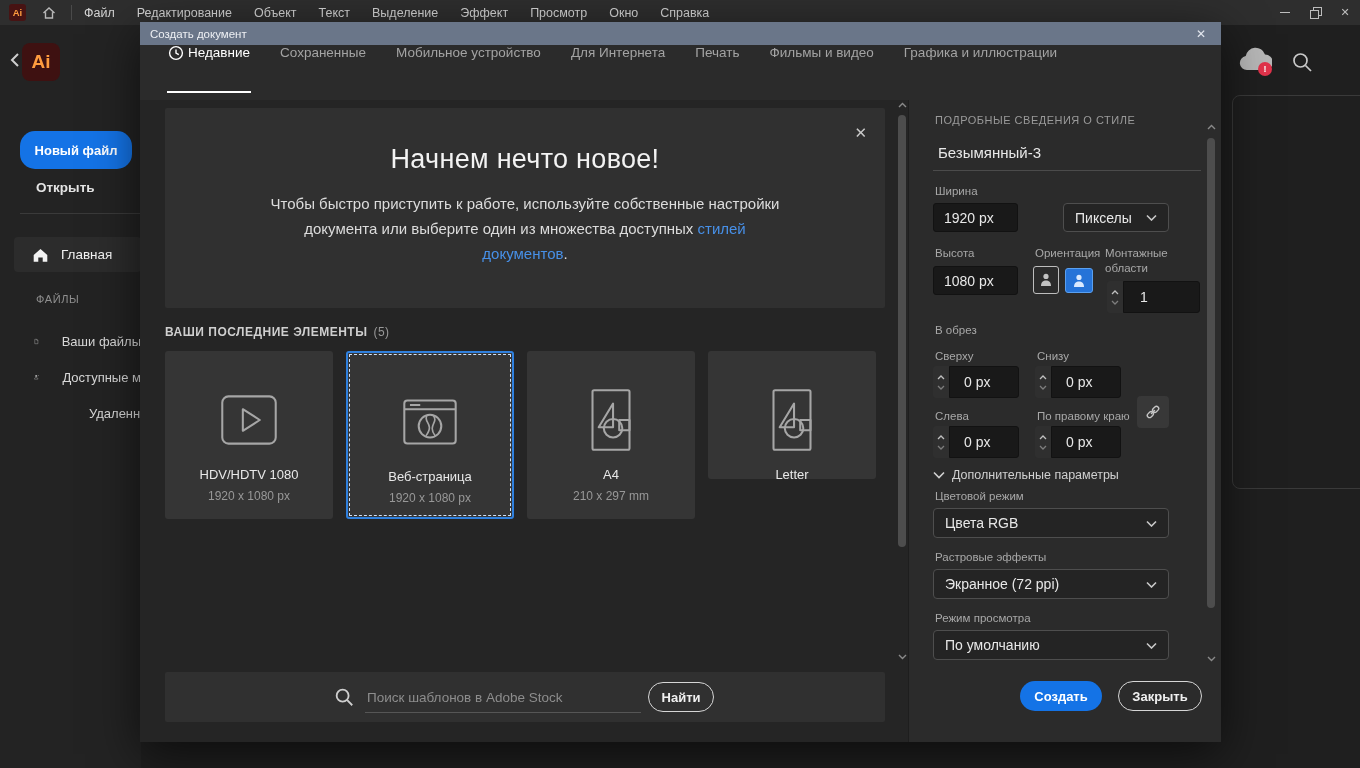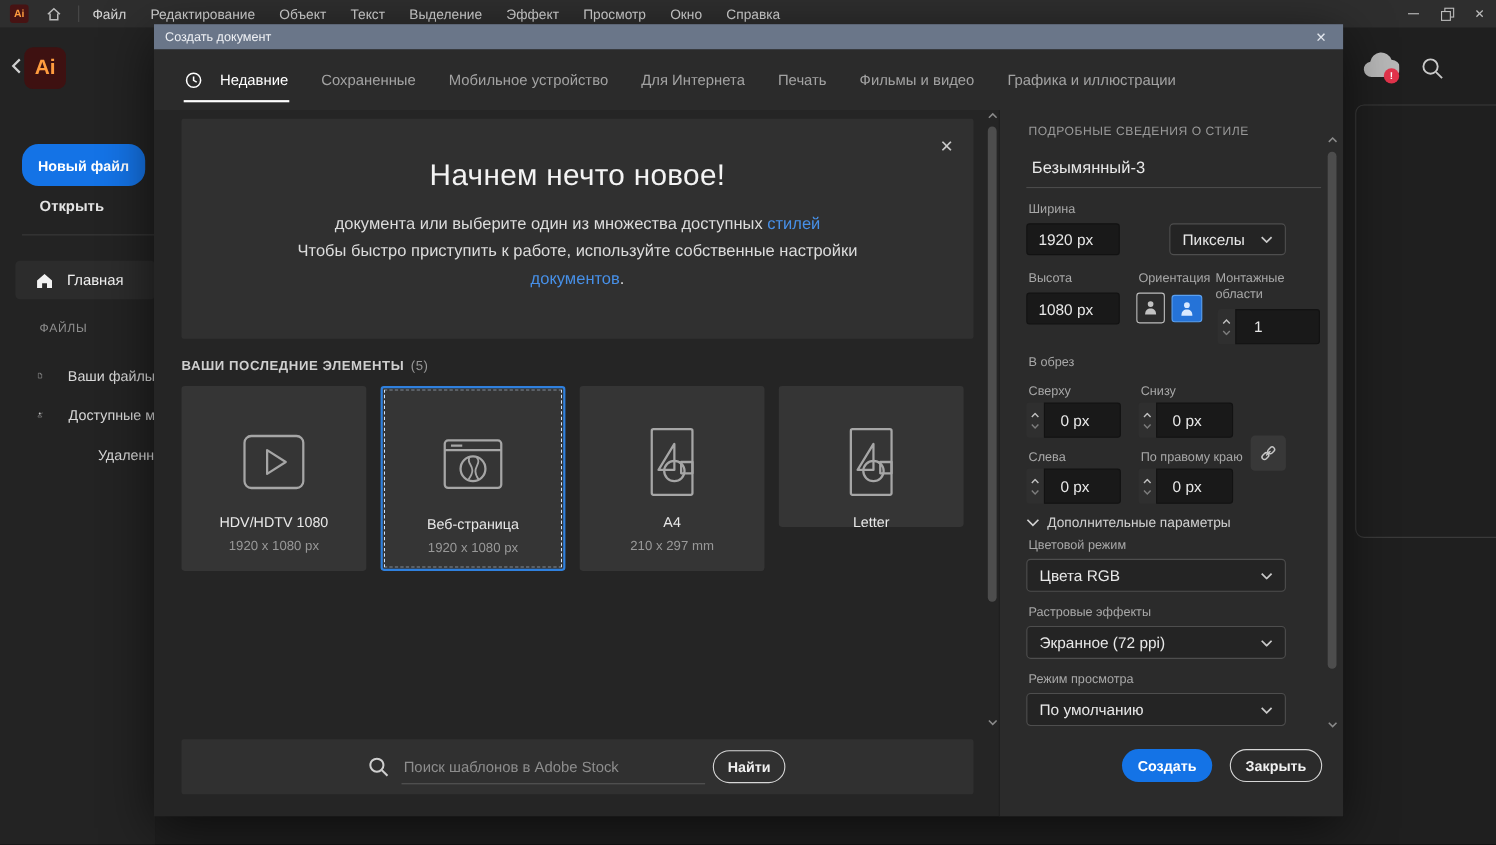--- a/index.html
+++ b/index.html
@@ -57,21 +57,21 @@
   .home-outline { position:absolute; left:1232px; top:95px; width:140px; height:394px;
     border:1px solid #3a3a3a; border-radius:8px; }
 
   
   .dialog { position:absolute; left:140px; top:22px; width:1081px; height:720px;
     background:#252525; box-shadow:0 12px 45px rgba(0,0,0,.6); z-index:10; }
   .dlg-titlebar { height:23px; background:#6a7689; display:flex; align-items:center; padding:0 10px; }
   .dlg-title { font-size:11.5px; color:#eef0f4; }
   .dlg-close { margin-left:auto; color:#e3e7ee; font-size:12px; width:20px; text-align:center; }
   .dlg-tabs { height:55px; background:#2b2b2b; display:flex; align-items:center; padding-left:28px; gap:30px; }
-  .tab { position:relative; height:100%; display:flex; align-items:center; gap:16px;
+  .tab { position:relative; height:100%; display:flex; gap:4px;
     font-size:13.5px; color:#a3a3a3; }
   .tab.active { color:#ffffff; }
   .tab.active::after { content:""; position:absolute; left:-1px; right:-1px; bottom:7px;
     height:2.5px; background:#fff; }
   .dlg-body { position:absolute; left:0; top:78px; width:1081px; height:642px; background:#252525; }
 
   
   .left-clip { position:absolute; left:0; top:0; width:757px; height:562px; overflow:hidden; }
   .banner { position:relative; margin:8px 0 0 25px; width:720px; height:200px; background:#303030; border-radius:2px; }
   .banner-close { position:absolute; top:16px; right:18px; color:#c9c9c9; font-size:15px; }
@@ -254,22 +254,22 @@
     </div>
 
     <div class="dlg-body">
 
       <div class="left-clip">
 
         <div class="banner">
           <span class="banner-close">✕</span>
           <h1>Начнем нечто новое!</h1>
           <div class="para">
+            <div><span>Чтобы быстро приступить к работе, используйте собственные настройки</span></div>
             <div><span>документа или выберите один из множества доступных</span> <span class="link">стилей</span></div>
-            <div><span>Чтобы быстро приступить к работе, используйте собственные настройки</span></div>
             <div><span class="link">документов</span><span>.</span></div>
           </div>
         </div>
 
         <div class="recent-hdr">
           <span>ВАШИ ПОСЛЕДНИЕ ЭЛЕМЕНТЫ</span><span class="count">(5)</span>
         </div>
 
         <div class="cards">
 

